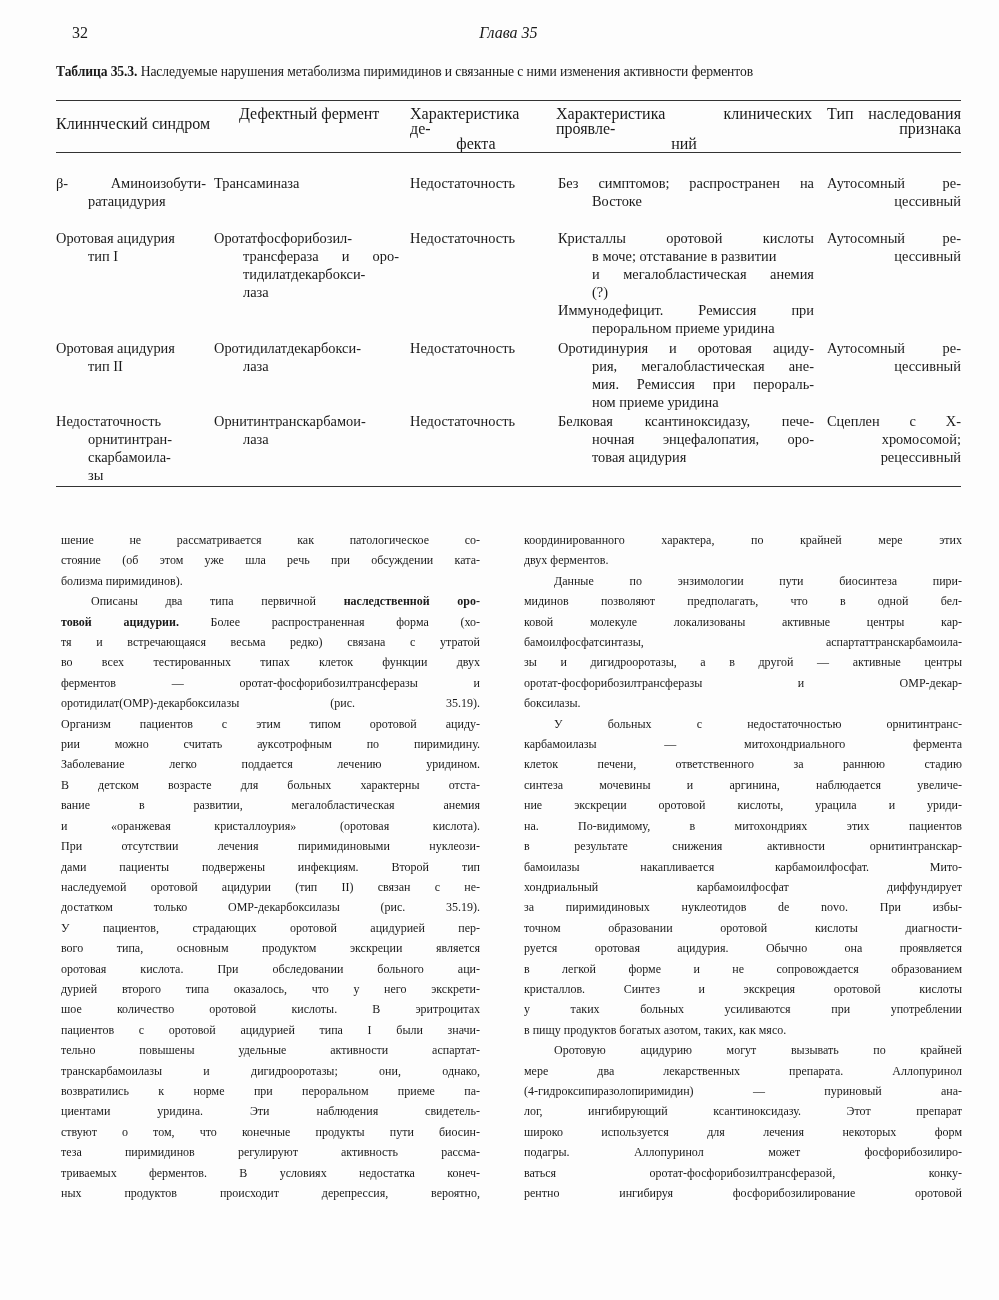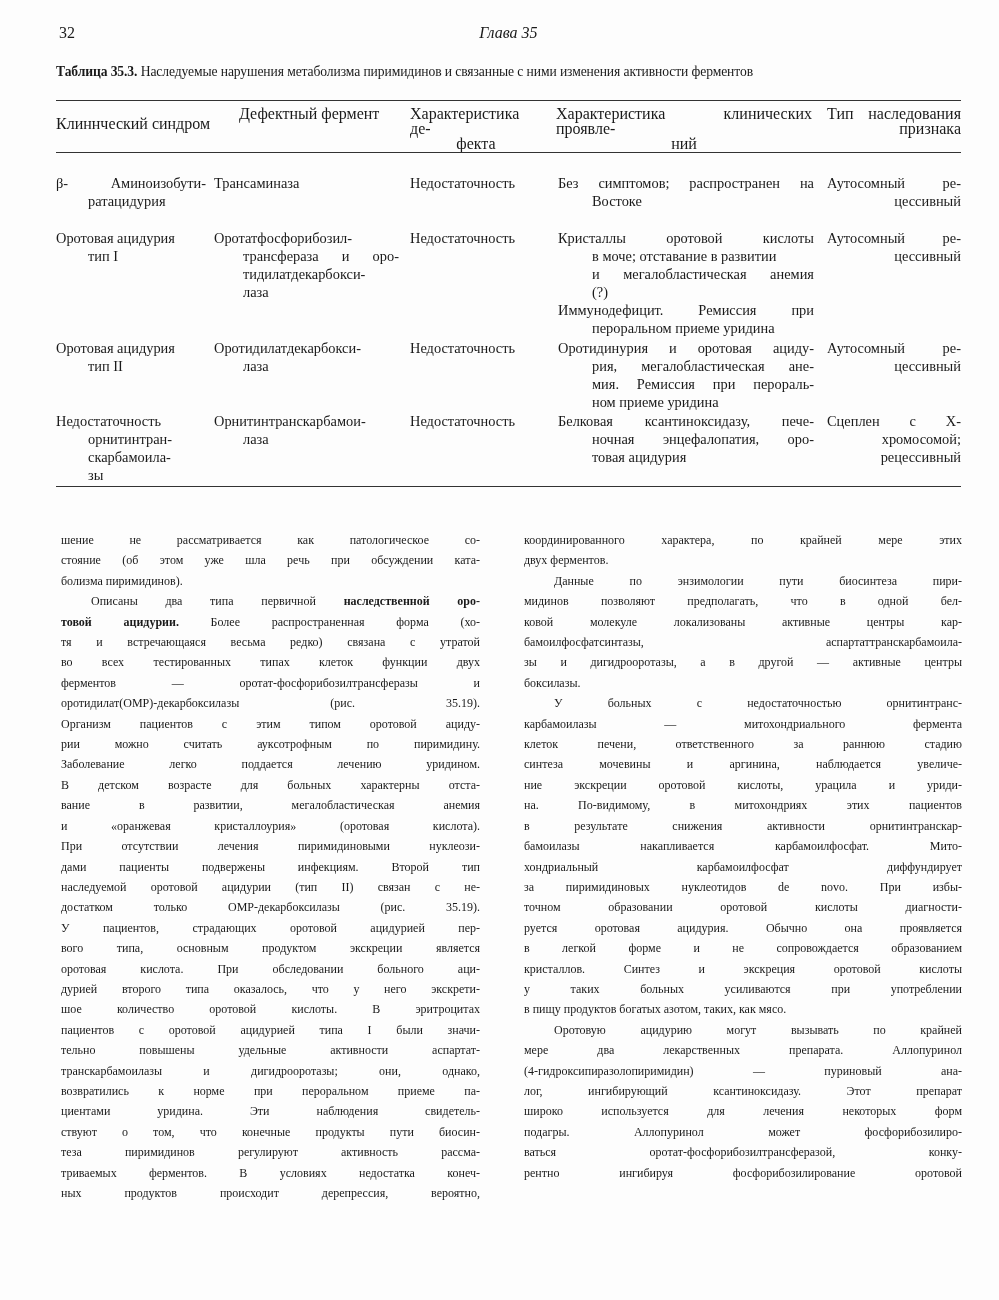--- a/index.html
+++ b/index.html
@@ -1,19 +1,19 @@
 <!DOCTYPE html>
 <html><head>
 <meta charset="utf-8">
 <style>
   html, body { margin:0; padding:0; background:#fdfdfd; }
   body { width:999px; height:1300px; position:relative; overflow:hidden; color:#1a1a1a;
          font-family:"Liberation Serif","DejaVu Serif",serif; }
   .running-head { position:absolute; top:24px; left:56px; right:38px; height:22px; font-size:16px; }
-  .page-num { position:absolute; left:3px; top:0; }
+  .page-num { position:absolute; left:16px; top:0; }
   .chapter { position:absolute; left:0; right:0; top:0; text-align:center; font-style:italic; }
   .caption { position:absolute; top:64px; left:56px; right:38px; font-size:13.6px; letter-spacing:-0.1px; }
   .caption b { font-weight:bold; }
   .rule { position:absolute; left:56px; width:905px; border-top:1.3px solid #333; }
   .thead { position:absolute; top:106px; left:56px; width:905px; height:40px; font-size:16px; }
   .th { position:absolute; line-height:15px; }
   .row { position:absolute; left:56px; width:905px; font-size:14.4px; line-height:18px; }
   .cell { position:absolute; top:12px; }
   .line { display:block; white-space:nowrap; }
   .just { display:block; text-align:justify; text-align-last:justify; white-space:normal; }
@@ -191,20 +191,21 @@
 </div>
 
 <div class="col" style="left:524px; width:438px;">
   <span class="l">координированного характера, по крайней мере этих</span>
   <span class="last">двух ферментов.</span>
   <span class="l ind">Данные по энзимологии пути биосинтеза пири-</span>
   <span class="l">мидинов позволяют предполагать, что в одной бел-</span>
   <span class="l">ковой молекуле локализованы активные центры кар-</span>
   <span class="l">бамоилфосфатсинтазы, аспартаттранскарбамоила-</span>
   <span class="l">зы и дигидрооротазы, а в другой — активные центры</span>
+  <span class="l">оротат-фосфорибозилтрансферазы и OMP-декар-</span>
   <span class="last">боксилазы.</span>
   <span class="l ind">У больных с недостаточностью орнитинтранс-</span>
   <span class="l">карбамоилазы — митохондриального фермента</span>
   <span class="l">клеток печени, ответственного за раннюю стадию</span>
   <span class="l">синтеза мочевины и аргинина, наблюдается увеличе-</span>
   <span class="l">ние экскреции оротовой кислоты, урацила и уриди-</span>
   <span class="l">на. По-видимому, в митохондриях этих пациентов</span>
   <span class="l">в результате снижения активности орнитинтранскар-</span>
   <span class="l">бамоилазы накапливается карбамоилфосфат. Мито-</span>
   <span class="l">хондриальный карбамоилфосфат диффундирует</span>

